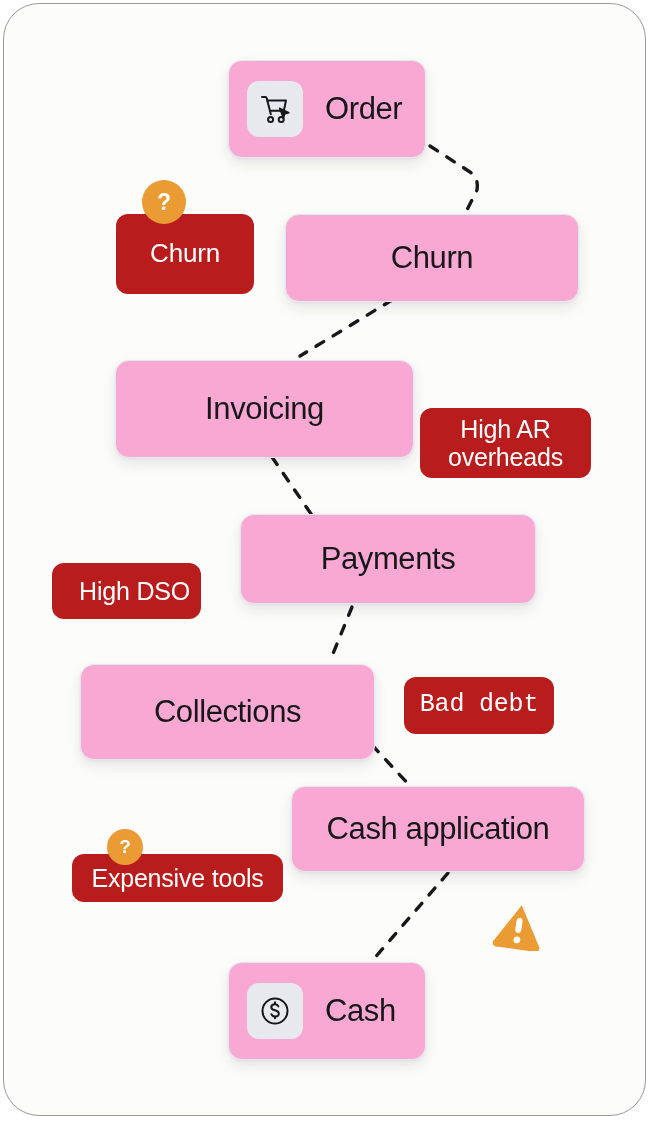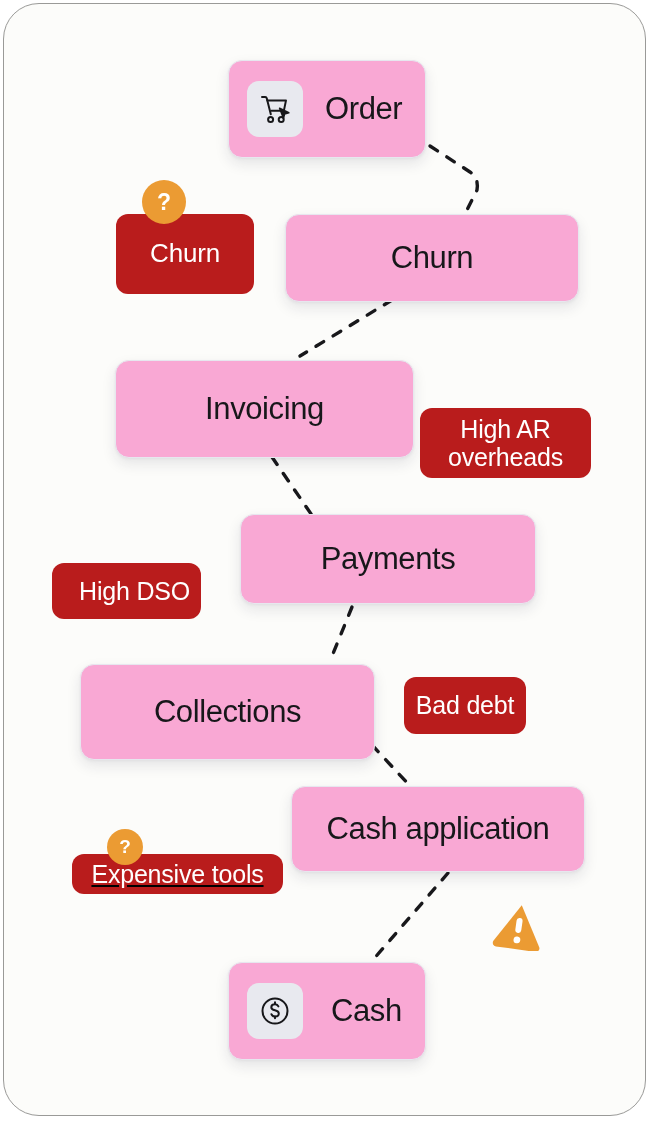--- a/index.html
+++ b/index.html
@@ -174,32 +174,32 @@
   </div>
 
   <div class="node center" style="left:240px; top:514px; width:296px; height:90px;">
     <div class="node-label">Payments</div>
   </div>
 
   <div class="node center" style="left:80px; top:664px; width:295px; height:96px;">
     <div class="node-label">Collections</div>
   </div>
 
-  <div class="pill" style="left:404px; top:677px; width:122px; height:57px;">
+  <div class="pill" style="left:404px; top:677px; width:150px; height:57px;font-family:Liberation Mono, monospace;">
     <div class="pill-label small">Bad debt</div>
   </div>
 
   <div class="node center" style="left:291px; top:786px; width:294px; height:86px;">
     <div class="node-label">Cash application</div>
   </div>
 
   <div class="qmark" style="left:107px; top:829px; width:36px; height:36px; font-size:19px;">
     <span>?</span>
   </div>
-  <div class="pill" style="left:72px; top:854px; width:211px; height:40px;text-decoration:underline;">
+  <div class="pill" style="left:72px; top:854px; width:211px; height:48px;">
     <div class="pill-label small">Expensive tools</div>
   </div>
 
   <div class="warning" style="left:491px; top:899px; width:56px; height:52px;">
     <svg width="56" height="52" viewBox="0 0 56 52" xmlns="http://www.w3.org/2000/svg">
       <g transform="rotate(8 28 26)">
         <path d="M28 6 L51 45 a3.6 3.6 0 0 1 -3.1 5.4 H8.1 A3.6 3.6 0 0 1 5 45 Z" fill="#eb9b33"></path>
         <rect x="25" y="19" width="6" height="15" rx="3" fill="#ffffff"></rect>
         <circle cx="28" cy="41" r="3.4" fill="#ffffff"></circle>
       </g>
@@ -207,15 +207,15 @@
   </div>
 
   <div class="node" style="left:228px; top:962px; width:198px; height:98px; padding-left:18px;">
     <div class="icon-tile">
       <svg width="36" height="36" viewBox="0 0 36 36" fill="none" stroke="#17171a" stroke-width="2" stroke-linecap="round" stroke-linejoin="round">
         <circle cx="18" cy="18" r="12.5"></circle>
         <path d="M21.4 13.4 a3.6 3.6 0 0 0 -3.4 -2.1 c-2.1 0 -3.7 1.1 -3.7 2.9 c0 1.8 1.5 2.6 3.7 3.1 c2.2 .5 3.8 1.3 3.8 3.2 c0 1.9 -1.7 3 -3.8 3 a3.7 3.7 0 0 1 -3.6 -2.3"></path>
         <path d="M18 9.2 v1.9 M18 23.4 v1.9"></path>
       </svg>
     </div>
-    <div class="node-label" style="margin-left:28px;">Cash</div>
+    <div class="node-label" style="margin-left:22px;">Cash</div>
   </div>
 </div>
 
 </body></html>

